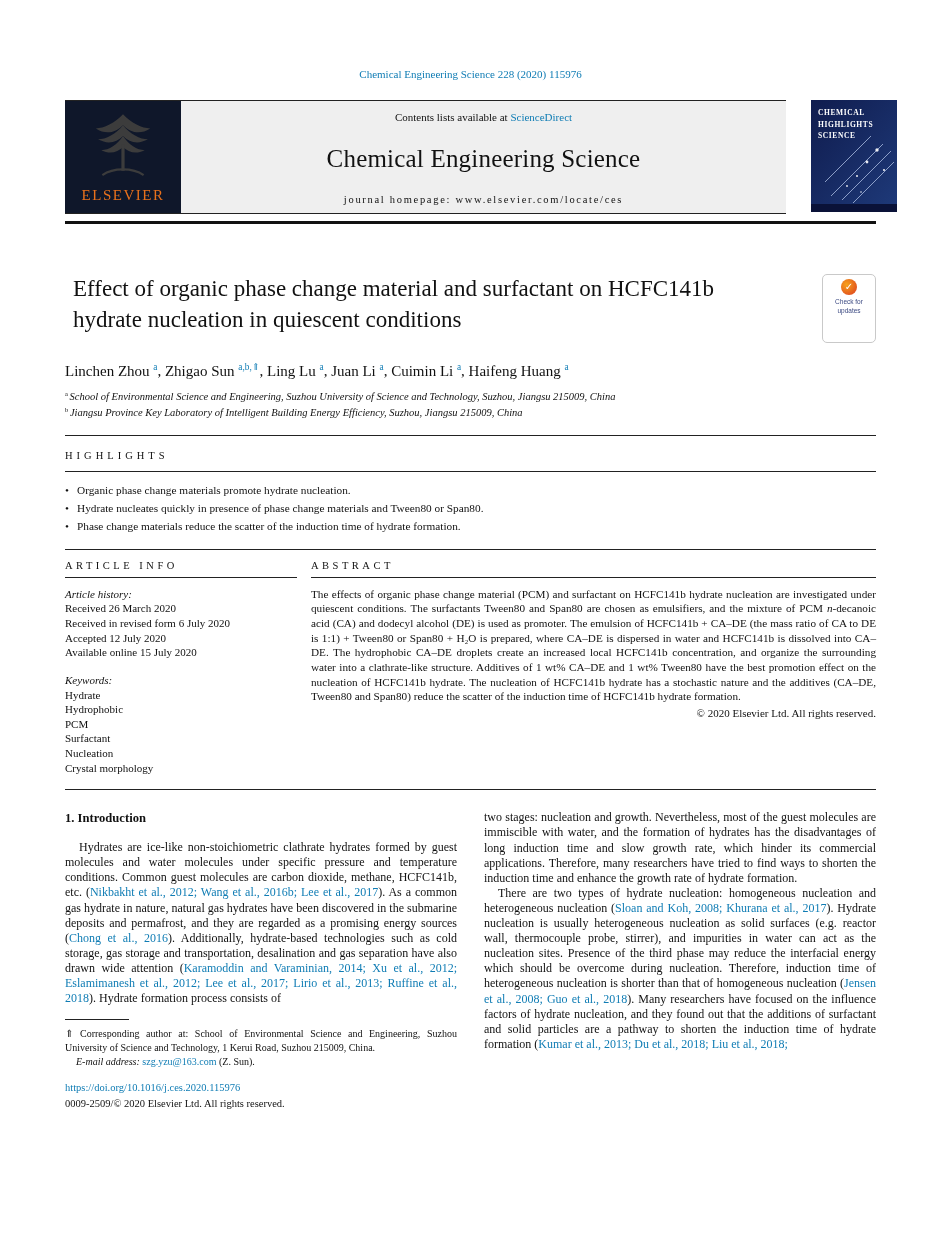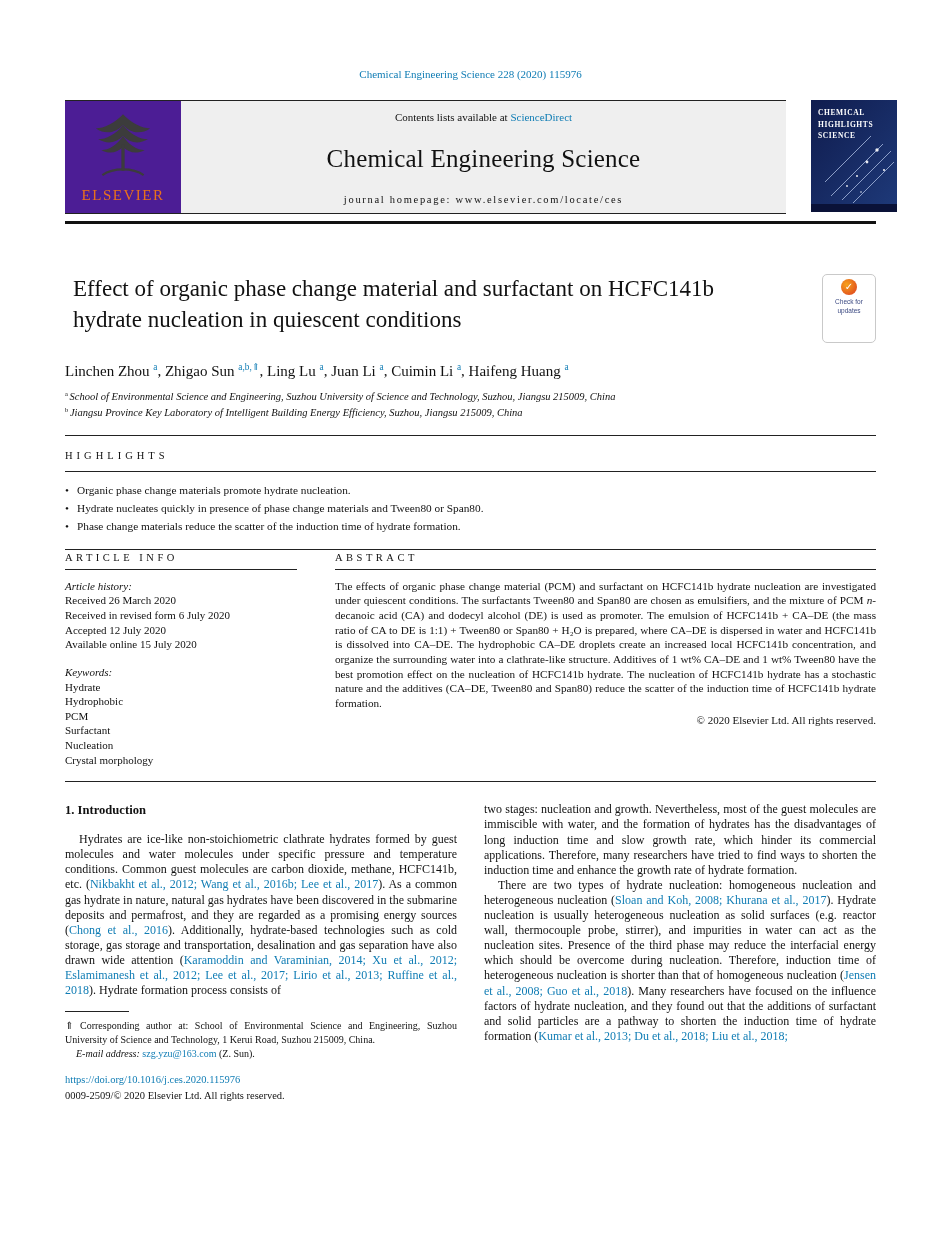--- a/index.html
+++ b/index.html
@@ -7,21 +7,21 @@
        font-family:"Liberation Serif","DejaVu Serif",serif;}
   .page{padding:68px 49px 0 65px}
   .lnk{color:#0f7cb4;cursor:pointer;text-decoration:none}
   .it{font-style:italic}
   .sup{font-size:0.62em;vertical-align:super;line-height:0}
 
   .cite-top{text-align:center;font-size:11px}
 
   .banner{display:flex;margin-top:20px;align-items:stretch}
   .banner-main{display:flex;flex:1;border-top:1px solid #222;border-bottom:1px solid #222;height:112px}
-  .logo-col{width:116px;background:#4c1d95;display:flex;flex-direction:column;align-items:center;justify-content:center;padding:3px 0}
+  .logo-col{width:116px;background:#0f172a;display:flex;flex-direction:column;align-items:center;justify-content:center;padding:3px 0}
   .els-word{color:#e9711c;font-size:15px;letter-spacing:1.5px;margin-top:1px}
   .center-col{flex:1;background:#efefef;text-align:center;padding:10px 8px 8px;display:flex;flex-direction:column;justify-content:space-between}
   .contents-line{font-size:11px}
   .journal-title{font-size:25px;letter-spacing:0.2px}
   .homepage-line{font-size:10.5px;letter-spacing:1.7px;color:#111}
   .cover{width:65px;margin-left:25px;position:relative;height:112px}
   .cover svg{display:block}
   .cover-title{position:absolute;top:7px;left:7px;color:#fff;font-size:7.5px;font-weight:bold;letter-spacing:0.6px;line-height:1.55}
   .thick-rule{height:3px;background:#111;margin-top:7px}
 
@@ -33,21 +33,21 @@
 
   .authors{font-size:15px;margin-top:20px}
   .affils{margin-top:9px;font-size:10.5px;line-height:1.5}
   .rule{height:1px;background:#222;margin-top:14px}
   .sec-head{font-size:10.5px;letter-spacing:4px;margin-top:14px}
 
   .hl-list{list-style:none;margin:10px 0 14px;padding:0;font-family:Liberation Serif, serif;font-size:11.3px;line-height:1.45}
   .hl-list li{position:relative;padding-left:12px;margin-bottom:2px}
   .hl-list li::before{content:"\2022";position:absolute;left:0;top:0}
 
-  .info-block{display:flex;gap:38px;margin-top:2px}
+  .info-block{display:flex;gap:14px;margin-top:10px}
   .info-left{width:232px;flex:none}
   .info-right{flex:1;min-width:0}
   .col-head{font-size:10.5px;letter-spacing:3.5px;border-bottom:1px solid #222;padding-bottom:6px}
   .info-content{margin-top:9px;font-size:11px;line-height:1.33}
   .info-content .hist-line{margin:0}
   .kw-block{margin-top:13px}
   .abstract-text{margin-top:9px;font-size:11.2px;line-height:1.31;text-align:justify}
   .copyright{text-align:right;font-size:11px;margin-top:3px}
 
   .body-cols{display:flex;gap:27px;margin-top:20px}

